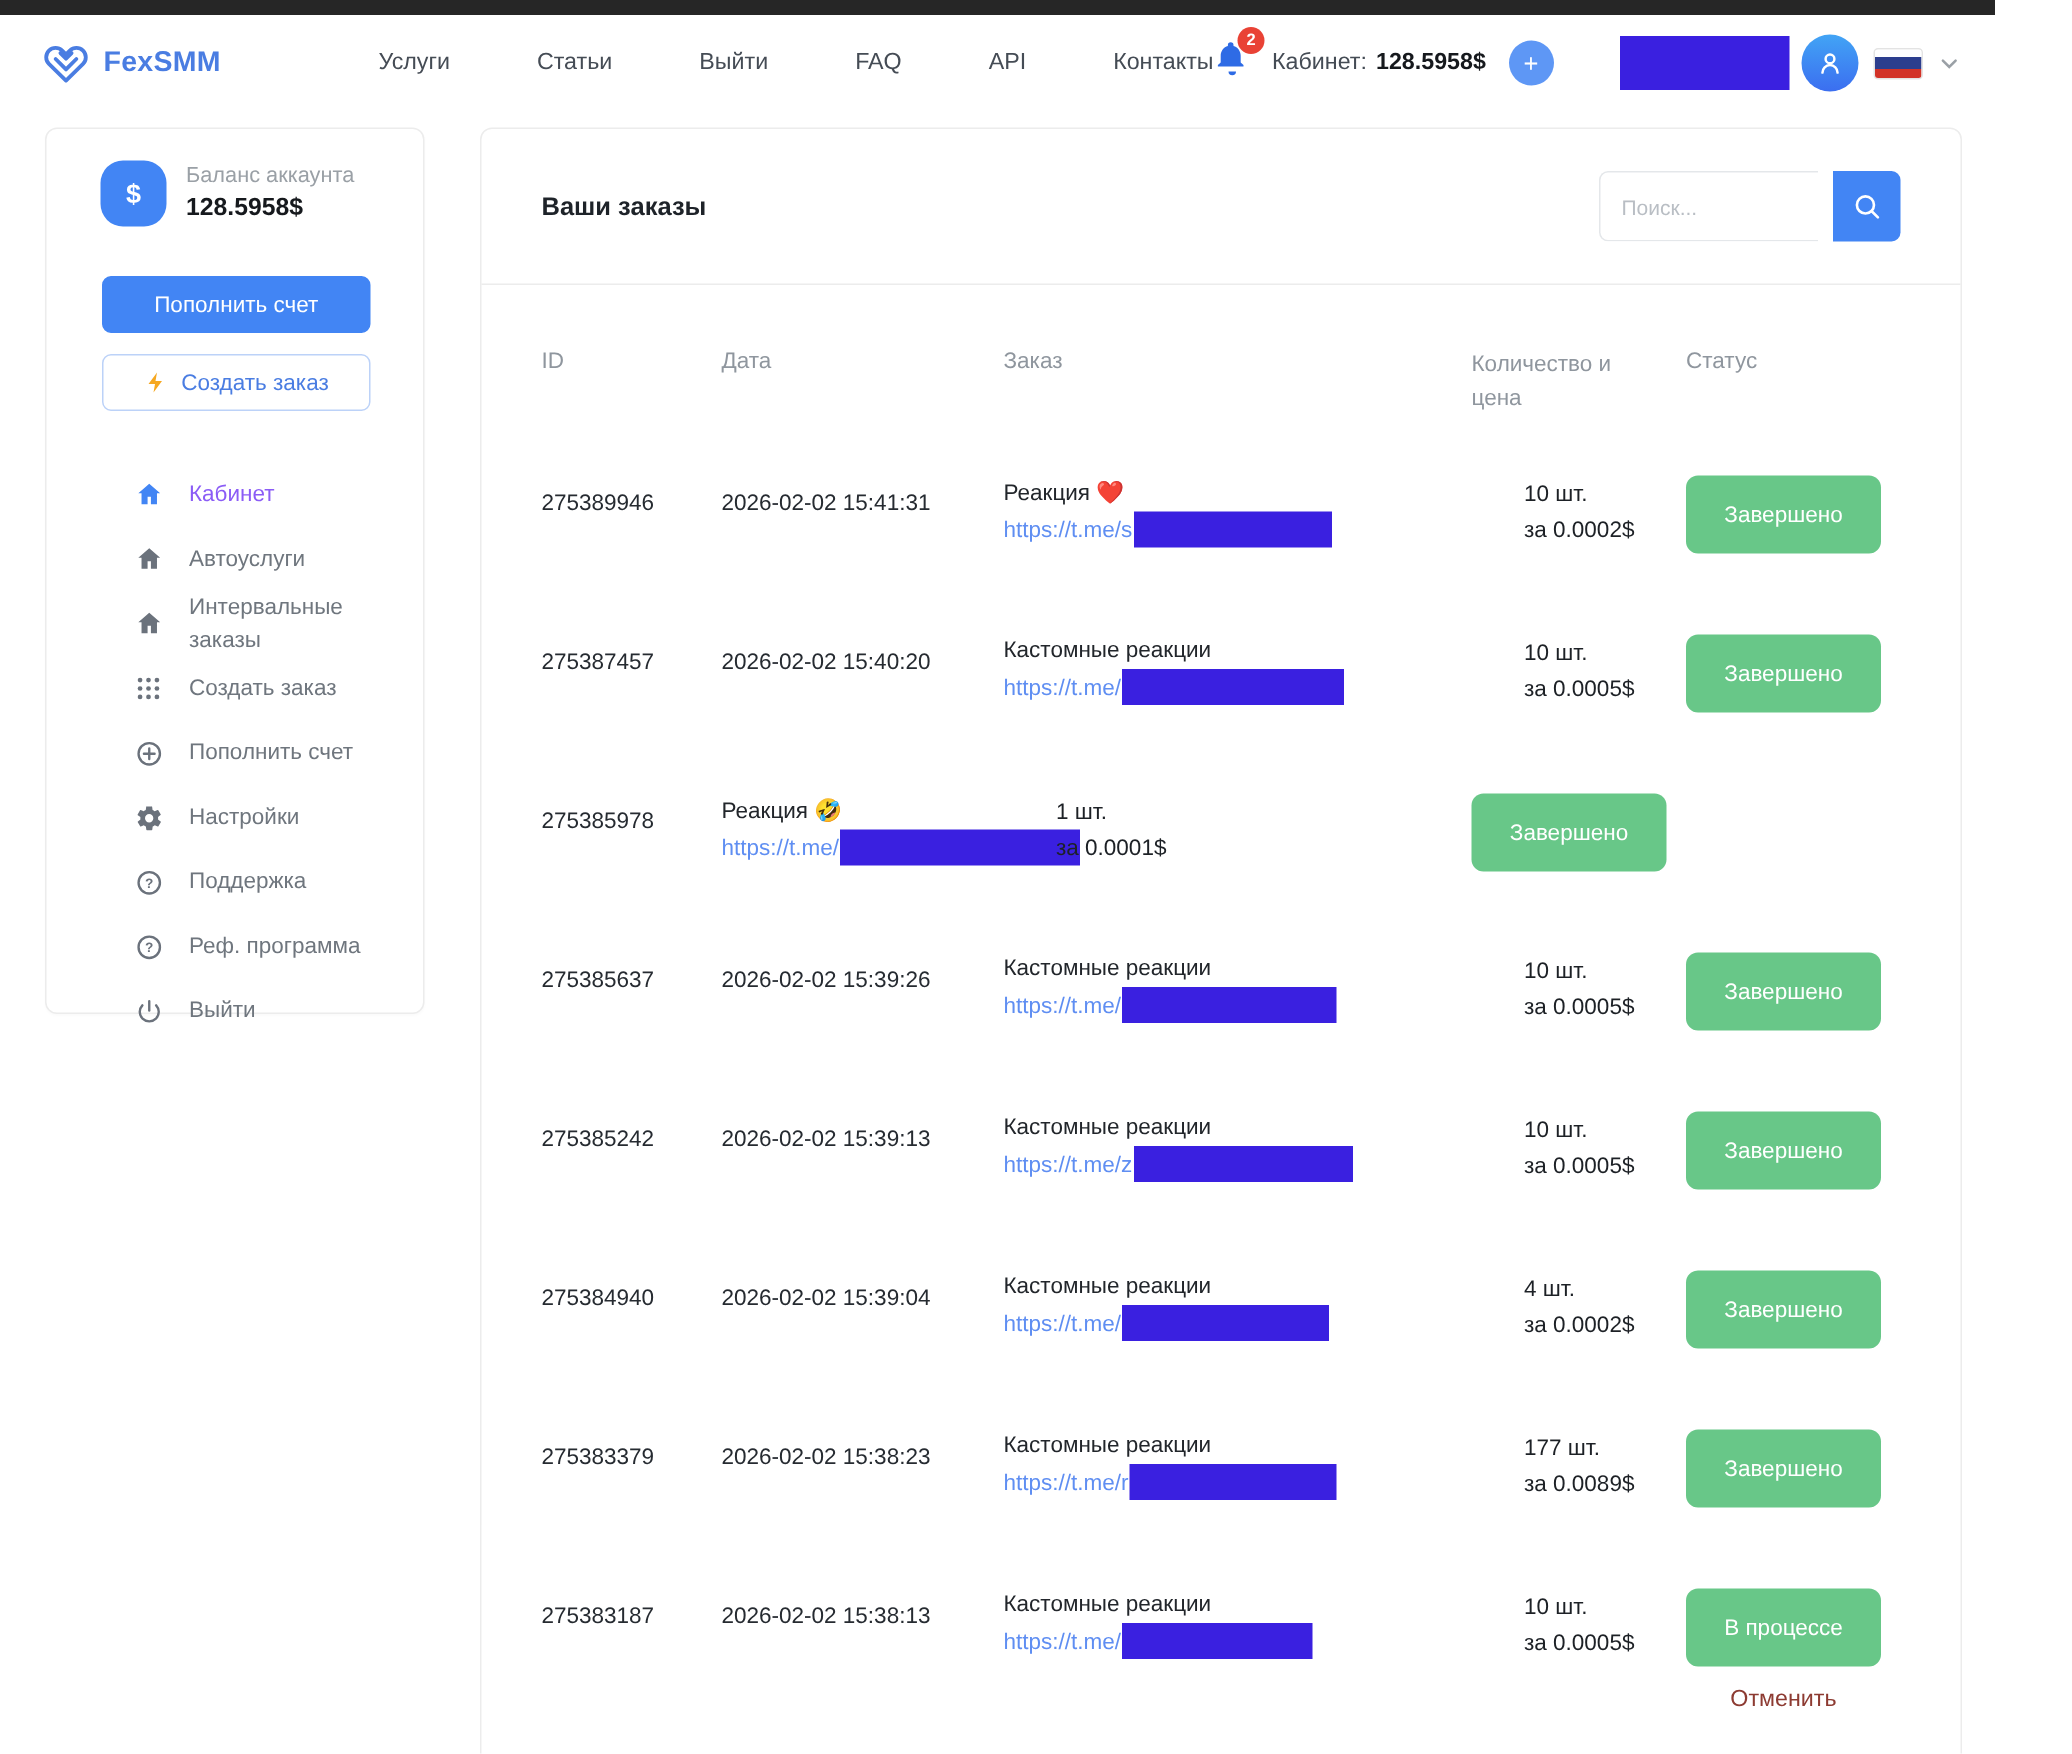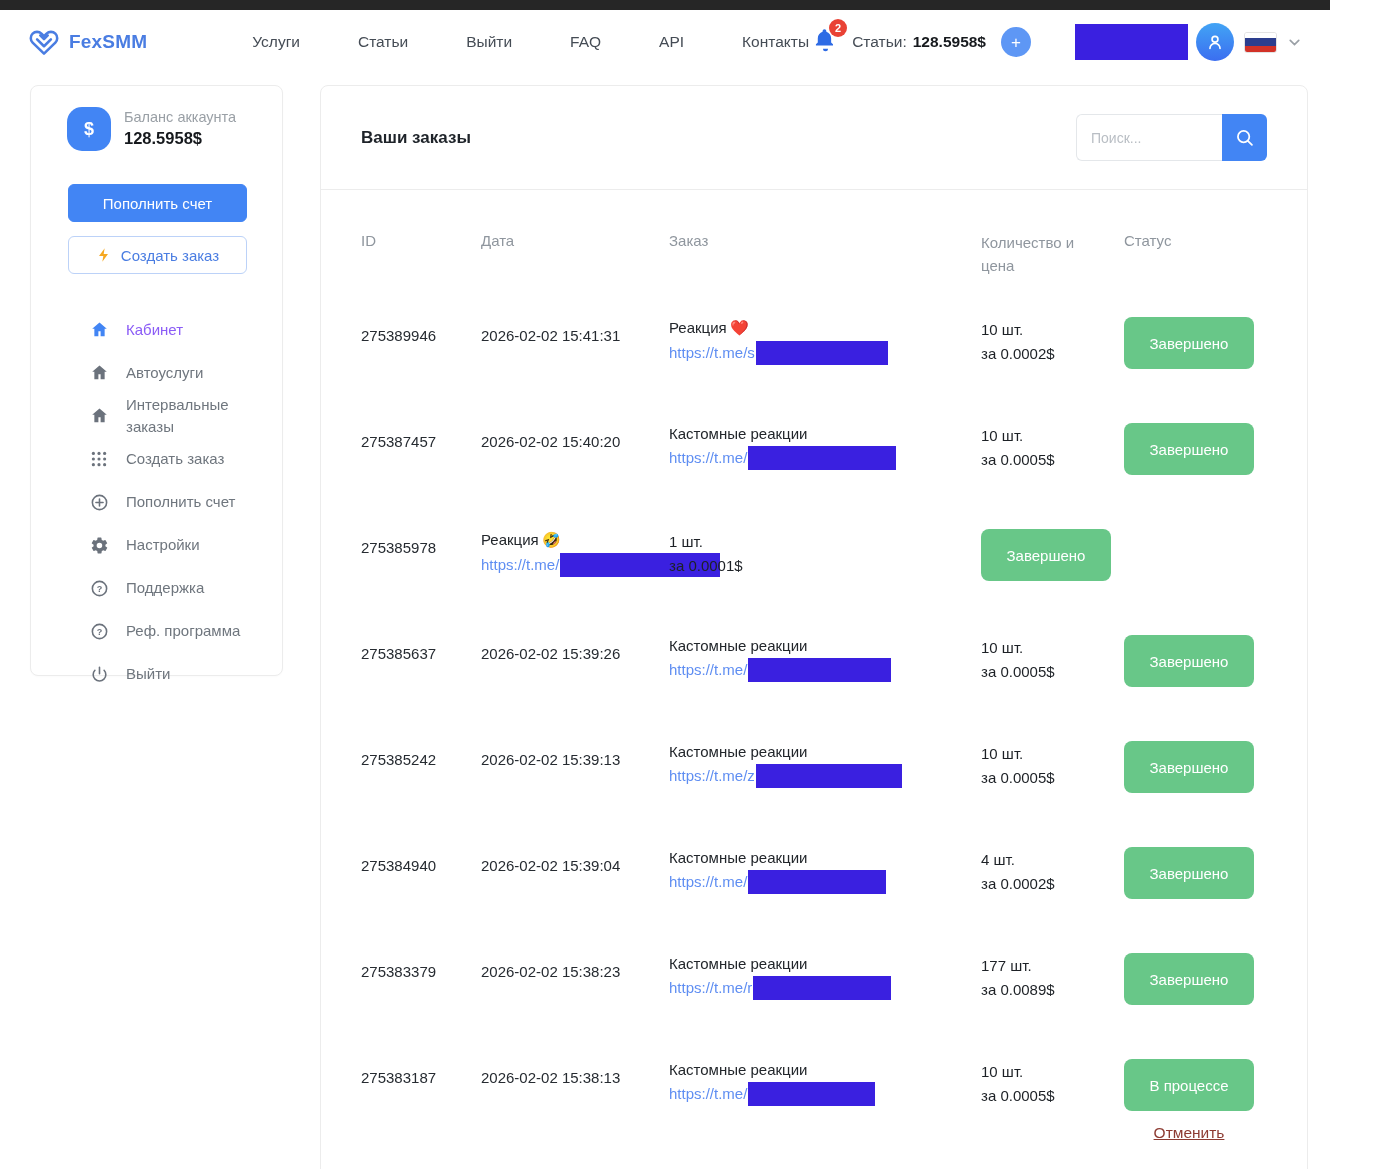--- a/index.html
+++ b/index.html
@@ -67,51 +67,51 @@
   .menu-item { display:flex; align-items:center; gap:17px; min-height:43px; cursor:pointer; color:#6f767e; }
   .menu-item .mi-icon { display:flex; width:20px; justify-content:center; color:#6b727c; }
   .menu-item .mi-label { font-size:15px; font-weight:500; max-width:132px; line-height:1.45; }
   .menu-item.active { color:#8b5cf6; }
   .menu-item.active .mi-icon { color:#4285f4; }
 
   
   .main { position:absolute; left:320px; top:85px; width:988px; height:1200px; }
   .main-head { height:103px; display:flex; align-items:center; padding:0 40px; }
   .main-title { font-size:17px; font-weight:bold; color:#1e2329; }
-  .search-wrap { margin-left:auto; display:flex; height:47px; }
+  .search-wrap { margin-left:auto; display:flex; height:47px;gap:10px; }
   .search-input {
     width:146px; height:47px; border:1px solid #e4e7ea; border-right:none; border-radius:6px 0 0 6px;
     padding:0 14px; font-size:14px; color:#555; outline:none; font-family:inherit;
   }
   .search-input::placeholder { color:#b9bec4; }
   .search-btn { width:45px; height:47px; border:none; background:var(--accent,#4285f4); border-radius:0 6px 6px 0;
     display:flex; align-items:center; justify-content:center; cursor:pointer; }
   .divider { border-top:1px solid #ececec; }
   .grid-cols { display:grid; grid-template-columns:120px 188px 312px 143px 1fr; }
   .table-head { padding:42px 40px 0; color:#8f969e; font-size:15px; }
   .th-qty span { display:inline-block; max-width:112px; line-height:1.5; }
   .rows { margin-top:18px; padding:0 40px; }
   .row { min-height:106px; align-items:start; }
   .cell-id   { padding-top:32px; font-size:15px; color:#262b31; }
   .cell-date { padding-top:32px; font-size:15px; color:#262b31; }
   .cell-order{ padding-top:24px; }
   .order-name { font-size:15px; font-weight:500; color:#22262b; }
   .order-link-line { margin-top:4px; white-space:nowrap; }
   .order-link { font-size:15px; color:var(--link,#5f8ef2); text-decoration:none; cursor:pointer; }
   .link-redact { height:24px; vertical-align:-7px; margin-left:1px; }
-  .cell-qty { padding-top:26px; font-size:15px; color:#1d2126; }
+  .cell-qty { padding-top:26px; font-size:15px; color:#1d2126;margin-left:35px; }
   .cell-qty .price { margin-top:7px; }
   .cell-status { padding-top:22px; }
   .status-badge {
     width:130px; height:52px; border-radius:8px; background:var(--green,#68c788);
     color:#fff; font-size:15px; display:flex; align-items:center; justify-content:center;
   }
   .cancel-link {
     display:block; width:130px; text-align:center; margin-top:13px; font-size:15.5px;
-    color:var(--cancel,#8d3b32); text-decoration:underline; cursor:pointer;
+    color:var(--cancel,#8d3b32); cursor:pointer;
   }
 </style>
 </head>
 <body>
 
 <div class="topstrip"></div>
 
 <header class="topbar">
   <div class="logo">
     <span style="display:flex">
@@ -131,21 +131,21 @@
     <span>API</span>
     <span>Контакты</span>
   </nav>
   <div class="tb-right">
     <div class="bell-wrap">
       <svg viewBox="0 0 24 24" width="25" height="25" fill="#2e6be5">
         <path d="M12 22.2a2.4 2.4 0 0 0 2.4-2.4H9.6A2.4 2.4 0 0 0 12 22.2zm7.2-5.5v-1.1L17.4 14V9.8c0-3-1.9-5.6-4.6-6.3v-.6a1.8 1.8 0 1 0-3.6 0v.6C6.5 4.2 4.6 6.8 4.6 9.8V14l-1.8 1.6v1.1z"></path>
       </svg>
       <span class="bell-badge">2</span>
     </div>
-    <span class="bal-label">Статьи:</span>
+    <span class="bal-label">Кабинет:</span>
     <span class="bal-value">128.5958$</span>
     <button class="plus-btn">+</button>
     <span class="redact user-redact"></span>
     <div class="avatar">
       <svg viewBox="0 0 24 24" width="22" height="22" fill="none" stroke="#fff" stroke-width="1.8" stroke-linecap="round">
         <circle cx="12" cy="9" r="3.2"></circle>
         <path d="M6.5 19a5.5 5.5 0 0 1 11 0"></path>
       </svg>
     </div>
     <div class="flag">

